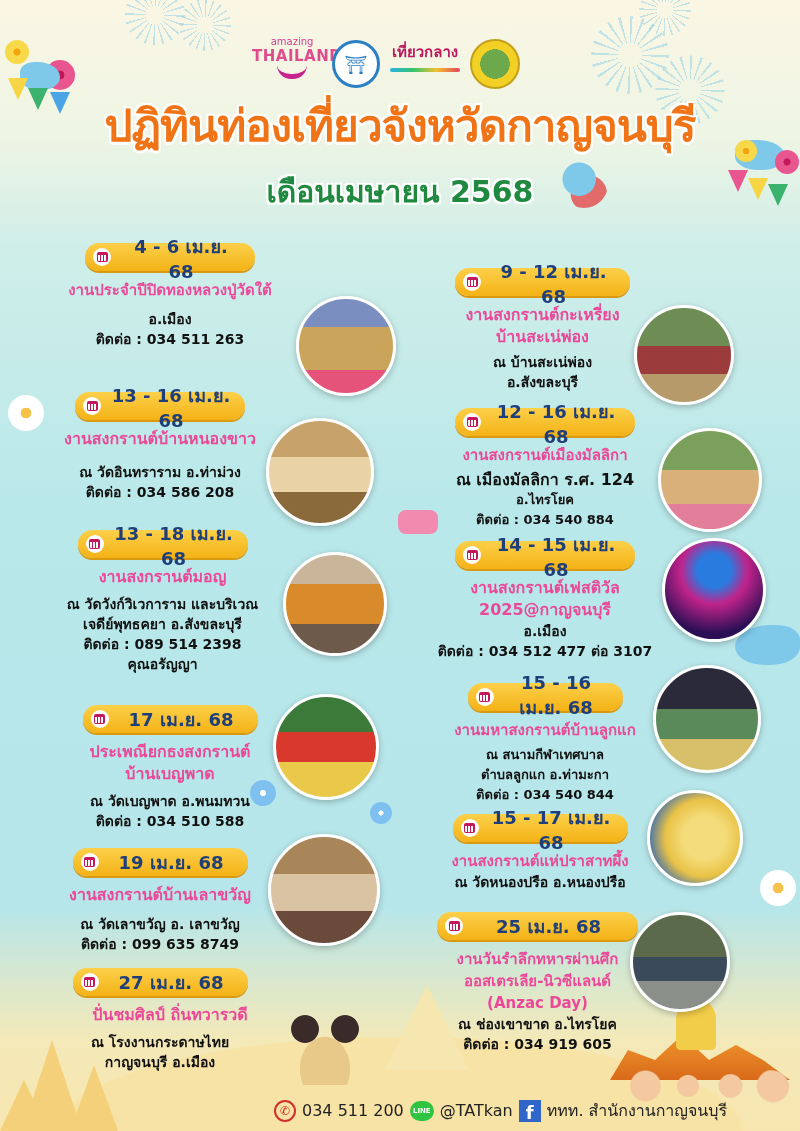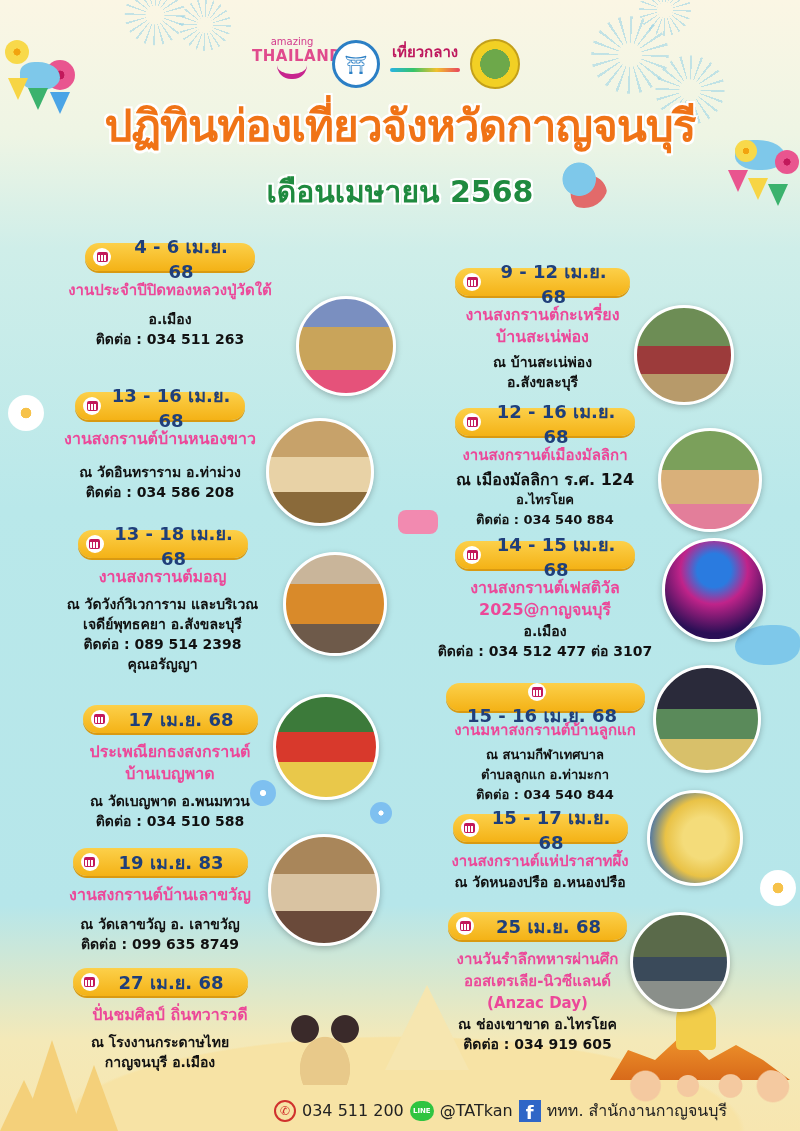--- a/index.html
+++ b/index.html
@@ -177,21 +177,21 @@
   <div style="height:6px"></div>
   <div class="ev-line">ณ วัดเบญพาด อ.พนมทวน</div>
   <div class="ev-line">ติดต่อ : 034 510 588</div>
 </div>
 
 <div class="event" style="left:40px;top:848px;width:240px;">
   <div class="date-pill" style="width:175px;">
     <span class="cal">
         <i></i>
       </span>
-    <span class="date-text">19 เม.ย. 83</span>
+    <span class="date-text">19 เม.ย. 68</span>
   </div>
   <div class="ev-name">งานสงกรานต์บ้านเลาขวัญ</div>
   <div style="height:8px"></div>
   <div class="ev-line">ณ วัดเลาขวัญ อ. เลาขวัญ</div>
   <div class="ev-line">ติดต่อ : 099 635 8749</div>
 </div>
 
 <div class="event" style="left:40px;top:968px;width:240px;">
   <div class="date-pill" style="width:175px;">
     <span class="cal">
@@ -240,21 +240,21 @@
       </span>
     <span class="date-text">14 - 15 เม.ย. 68</span>
   </div>
   <div class="ev-name">งานสงกรานต์เฟสติวัล</div>
   <div class="ev-name">2025@กาญจนบุรี</div>
   <div class="ev-line">อ.เมือง</div>
   <div class="ev-line">ติดต่อ : 034 512 477 ต่อ 3107</div>
 </div>
 
 <div class="event" style="left:430px;top:683px;width:230px;">
-  <div class="date-pill" style="width:199px;flex-direction:column;">
+  <div class="date-pill" style="width:155px;">
     <span class="cal">
         <i></i>
       </span>
     <span class="date-text">15 - 16 เม.ย. 68</span>
   </div>
   <div class="ev-name" style="font-size:15px;">งานมหาสงกรานต์บ้านลูกแก</div>
   <div style="height:4px"></div>
   <div class="ev-line" style="font-size:13px;">ณ สนามกีฬาเทศบาล</div>
   <div class="ev-line" style="font-size:13px;">ตำบลลูกแก อ.ท่ามะกา</div>
   <div class="ev-line" style="font-size:13px;">ติดต่อ : 034 540 844</div>
@@ -265,21 +265,21 @@
     <span class="cal">
         <i></i>
       </span>
     <span class="date-text">15 - 17 เม.ย. 68</span>
   </div>
   <div class="ev-name" style="font-size:15px;">งานสงกรานต์แห่ปราสาทผึ้ง</div>
   <div class="ev-line">ณ วัดหนองปรือ อ.หนองปรือ</div>
 </div>
 
 <div class="event" style="left:425px;top:912px;width:225px;">
-  <div class="date-pill" style="width:179px;">
+  <div class="date-pill" style="width:201px;">
     <span class="cal">
         <i></i>
       </span>
     <span class="date-text">25 เม.ย. 68</span>
   </div>
   <div class="ev-name" style="font-size:15px;">งานวันรำลึกทหารผ่านศึก</div>
   <div class="ev-name" style="font-size:15px;">ออสเตรเลีย-นิวซีแลนด์</div>
   <div class="ev-name" style="font-size:15px;">(Anzac Day)</div>
   <div class="ev-line">ณ ช่องเขาขาด อ.ไทรโยค</div>
   <div class="ev-line">ติดต่อ : 034 919 605</div>

